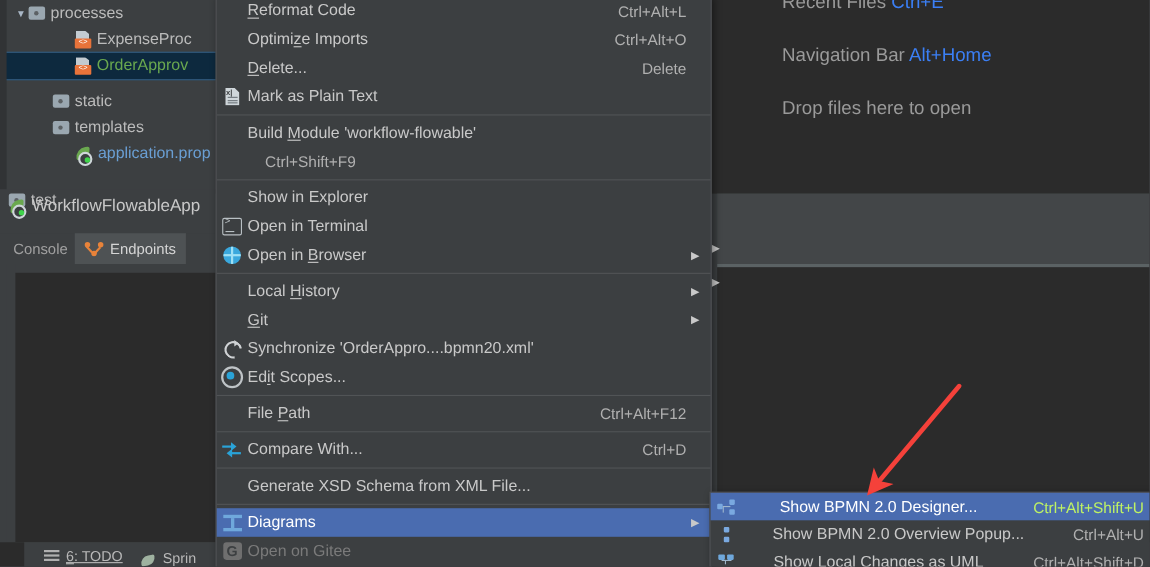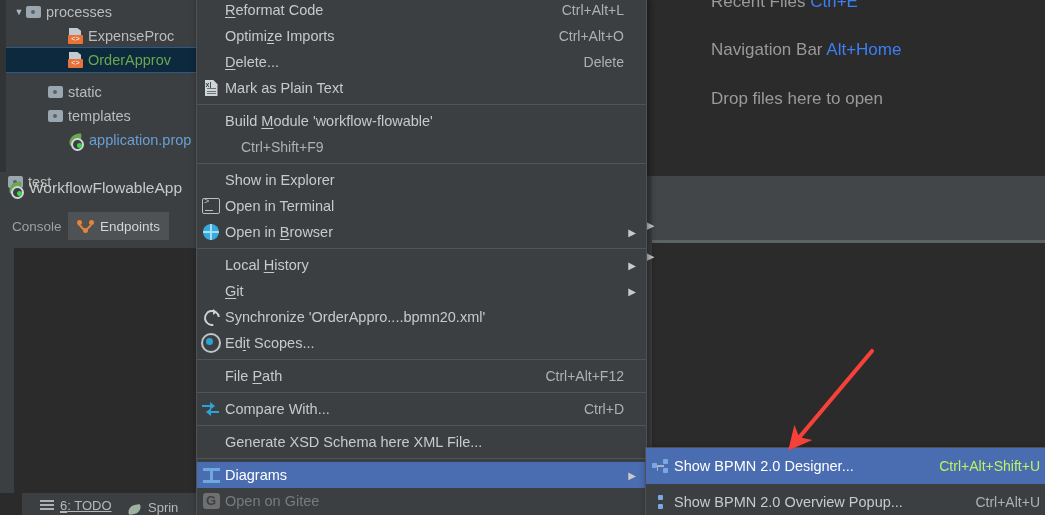--- a/index.html
+++ b/index.html
@@ -132,21 +132,21 @@
   .i-bpmn{width:17px;height:14px;position:relative;}
   .i-bpmn .n{position:absolute;width:5px;height:5px;border-radius:1px;background:#7aa9e0;}
   .i-bpmn .ln{position:absolute;background:#9fb6cc;}
   .i-uml{width:17px;height:14px;position:relative;}
   .i-uml .b{position:absolute;width:6px;height:5px;background:#6fa8dc;border-radius:1px;}
   .i-uml .g{position:absolute;background:#9fb6cc;}
 
   
   #submenu{position:absolute;left:645px;top:447px;width:400px;background:#3c3f41;
            border:1px solid #4f5255;box-shadow:2px 2px 7px rgba(0,0,0,.45);}
-  #submenu .mi{height:36px;}
+  #submenu .mi{height:25px;text-align:center;}
 
   
   #annot{position:absolute;left:0;top:0;width:1045px;height:515px;pointer-events:none;}
 </style>
 </head>
 <body>
 
 <div id="root">
 
   <div class="layer" id="editor-bg"></div>
@@ -364,21 +364,21 @@
         </div>
         <div class="mlabel"><span>Compare With...</span></div>
         <div class="mkey">Ctrl+D</div>
         <div class="marrow"></div>
       </div>
       <div class="msep"></div>
       <div class="mi">
         <div class="mico">
           <span></span>
         </div>
-        <div class="mlabel"><span>Generate XSD Schema here XML File...</span></div>
+        <div class="mlabel"><span>Generate XSD Schema from XML File...</span></div>
         <div class="marrow"></div>
       </div>
       <div class="msep"></div>
       <div class="mi hl">
         <div class="mico">
           <span class="i-diagram">
             <span class="bar" style="top: 0px;"></span>
             <span class="vl"></span>
             <span class="bar" style="top: 12px;"></span>
           </span>

